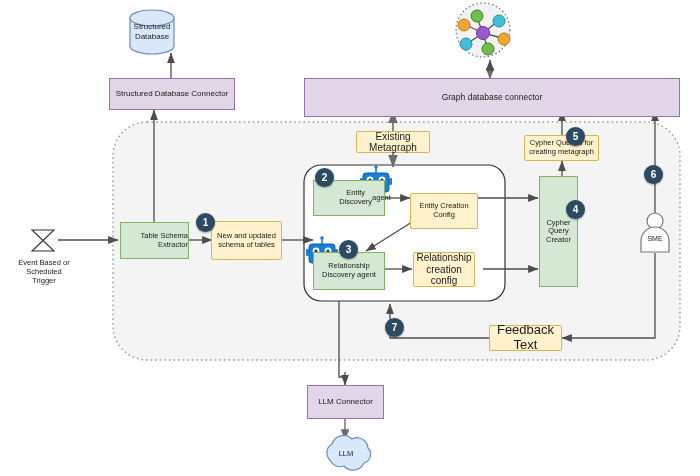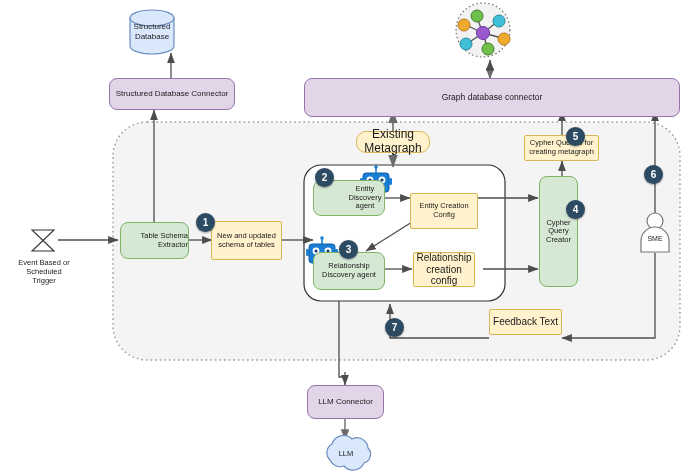--- a/index.html
+++ b/index.html
@@ -1,21 +1,21 @@
 <!DOCTYPE html>
 <html><head>
 <meta charset="utf-8">
 <style>
   html,body{margin:0;padding:0;background:#ffffff;}
   body{width:700px;height:476px;position:relative;overflow:hidden;
        font-family:"Liberation Sans","DejaVu Sans",sans-serif;}
   #canvas{position:absolute;inset:0;width:700px;height:476px;}
   .node{position:absolute;box-sizing:border-box;display:flex;align-items:center;
         justify-content:center;text-align:center;line-height:1.15;color:#1a1a1a;}
-  .rbox{border-radius:8px;}
+  .rbox{border-radius:0;}
   .purple{background:#e1d5e7;border:1px solid #9673a6;}
   .green{background:#d5e8d4;border:1px solid #82b366;}
   .yellow{background:#fff2cc;border:1px solid #d6b656;}
   .sqbox{border-radius:2px;}
   .badge{position:absolute;width:19px;height:19px;border-radius:50%;
          background:#2d4a63;color:#fff;font-size:10px;font-weight:bold;
          display:flex;align-items:center;justify-content:center;
          box-shadow:0 1px 2px rgba(0,0,0,.35);z-index:40;}
   .lbl{position:absolute;text-align:center;color:#1a1a1a;line-height:1.2;}
 </style>
@@ -167,25 +167,25 @@
 </div>
 
 <div class="node sqbox yellow" style="left:211px;top:221px;width:71px;height:39px;font-size:7.5px;flex-direction:column;">
   <span>New and updated</span>
   <span>schema of tables</span>
 </div>
 <div class="badge" style="left:196px;top:213px;">
   <span>1</span>
 </div>
 
-<div class="node sqbox yellow" style="left:356px;top:131px;width:74px;height:22px;font-size:12px;border-radius:10px;">
+<div class="node sqbox yellow" style="left:356px;top:131px;width:74px;height:22px;font-size:10px;">
   <span>Existing Metagraph</span>
 </div>
 
-<div class="node rbox green" style="left:313px;top:180px;width:72px;height:36px;font-size:7.5px;flex-direction:column;padding-left:32px;">
+<div class="node rbox green" style="left:313px;top:180px;width:72px;height:36px;font-size:7.5px;flex-direction:row;padding-left:32px;">
   <span>Entity Discovery</span>
   <span>agent</span>
 </div>
 <div class="badge" style="left:315px;top:168px;">
   <span>2</span>
 </div>
 
 <div class="node rbox green" style="left:313px;top:252px;width:72px;height:38px;font-size:7.5px;flex-direction:column;">
   <span>Relationship</span>
   <span>Discovery agent</span>
@@ -221,21 +221,21 @@
   <span>5</span>
 </div>
 
 <div class="lbl" style="left:641px;top:235px;width:28px;font-size:7px;">
   <span>SME</span>
 </div>
 <div class="badge" style="left:644px;top:165px;">
   <span>6</span>
 </div>
 
-<div class="node sqbox yellow" style="left:489px;top:309px;width:73px;height:26px;font-size:10px;">
+<div class="node sqbox yellow" style="left:489px;top:325px;width:73px;height:26px;font-size:13px;">
   <span>Feedback Text</span>
 </div>
 <div class="badge" style="left:385px;top:318px;">
   <span>7</span>
 </div>
 
 <div class="node rbox purple" style="left:307px;top:385px;width:77px;height:34px;font-size:8px;">
   <span>LLM Connector</span>
 </div>
 

